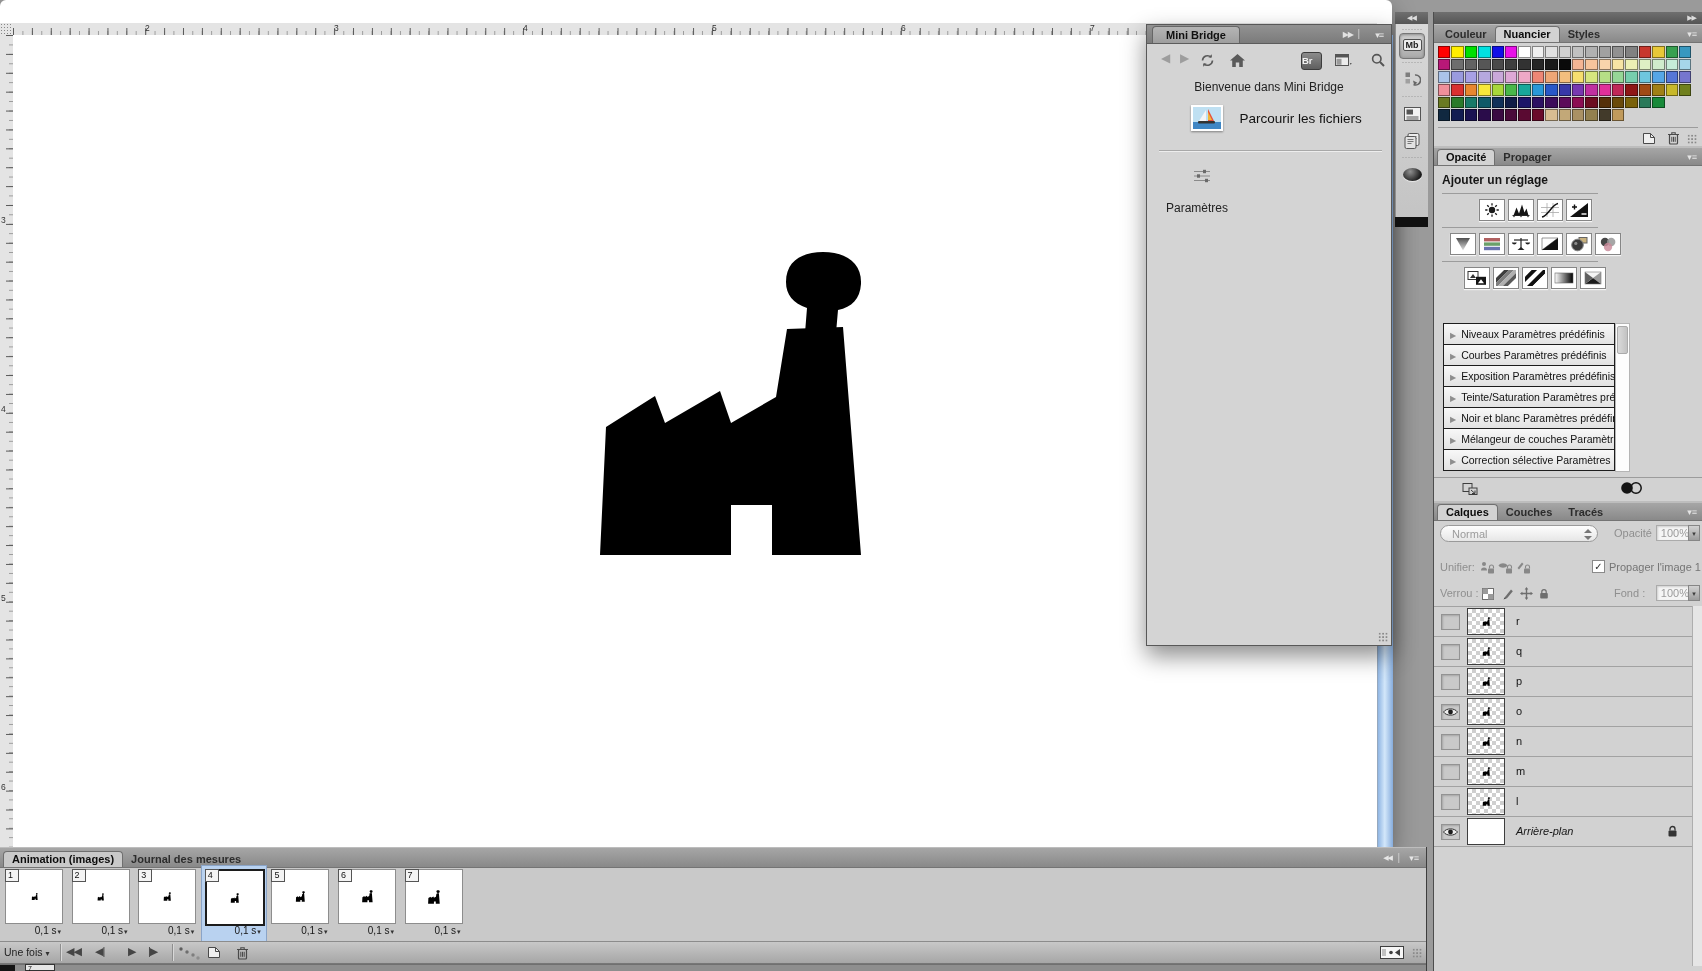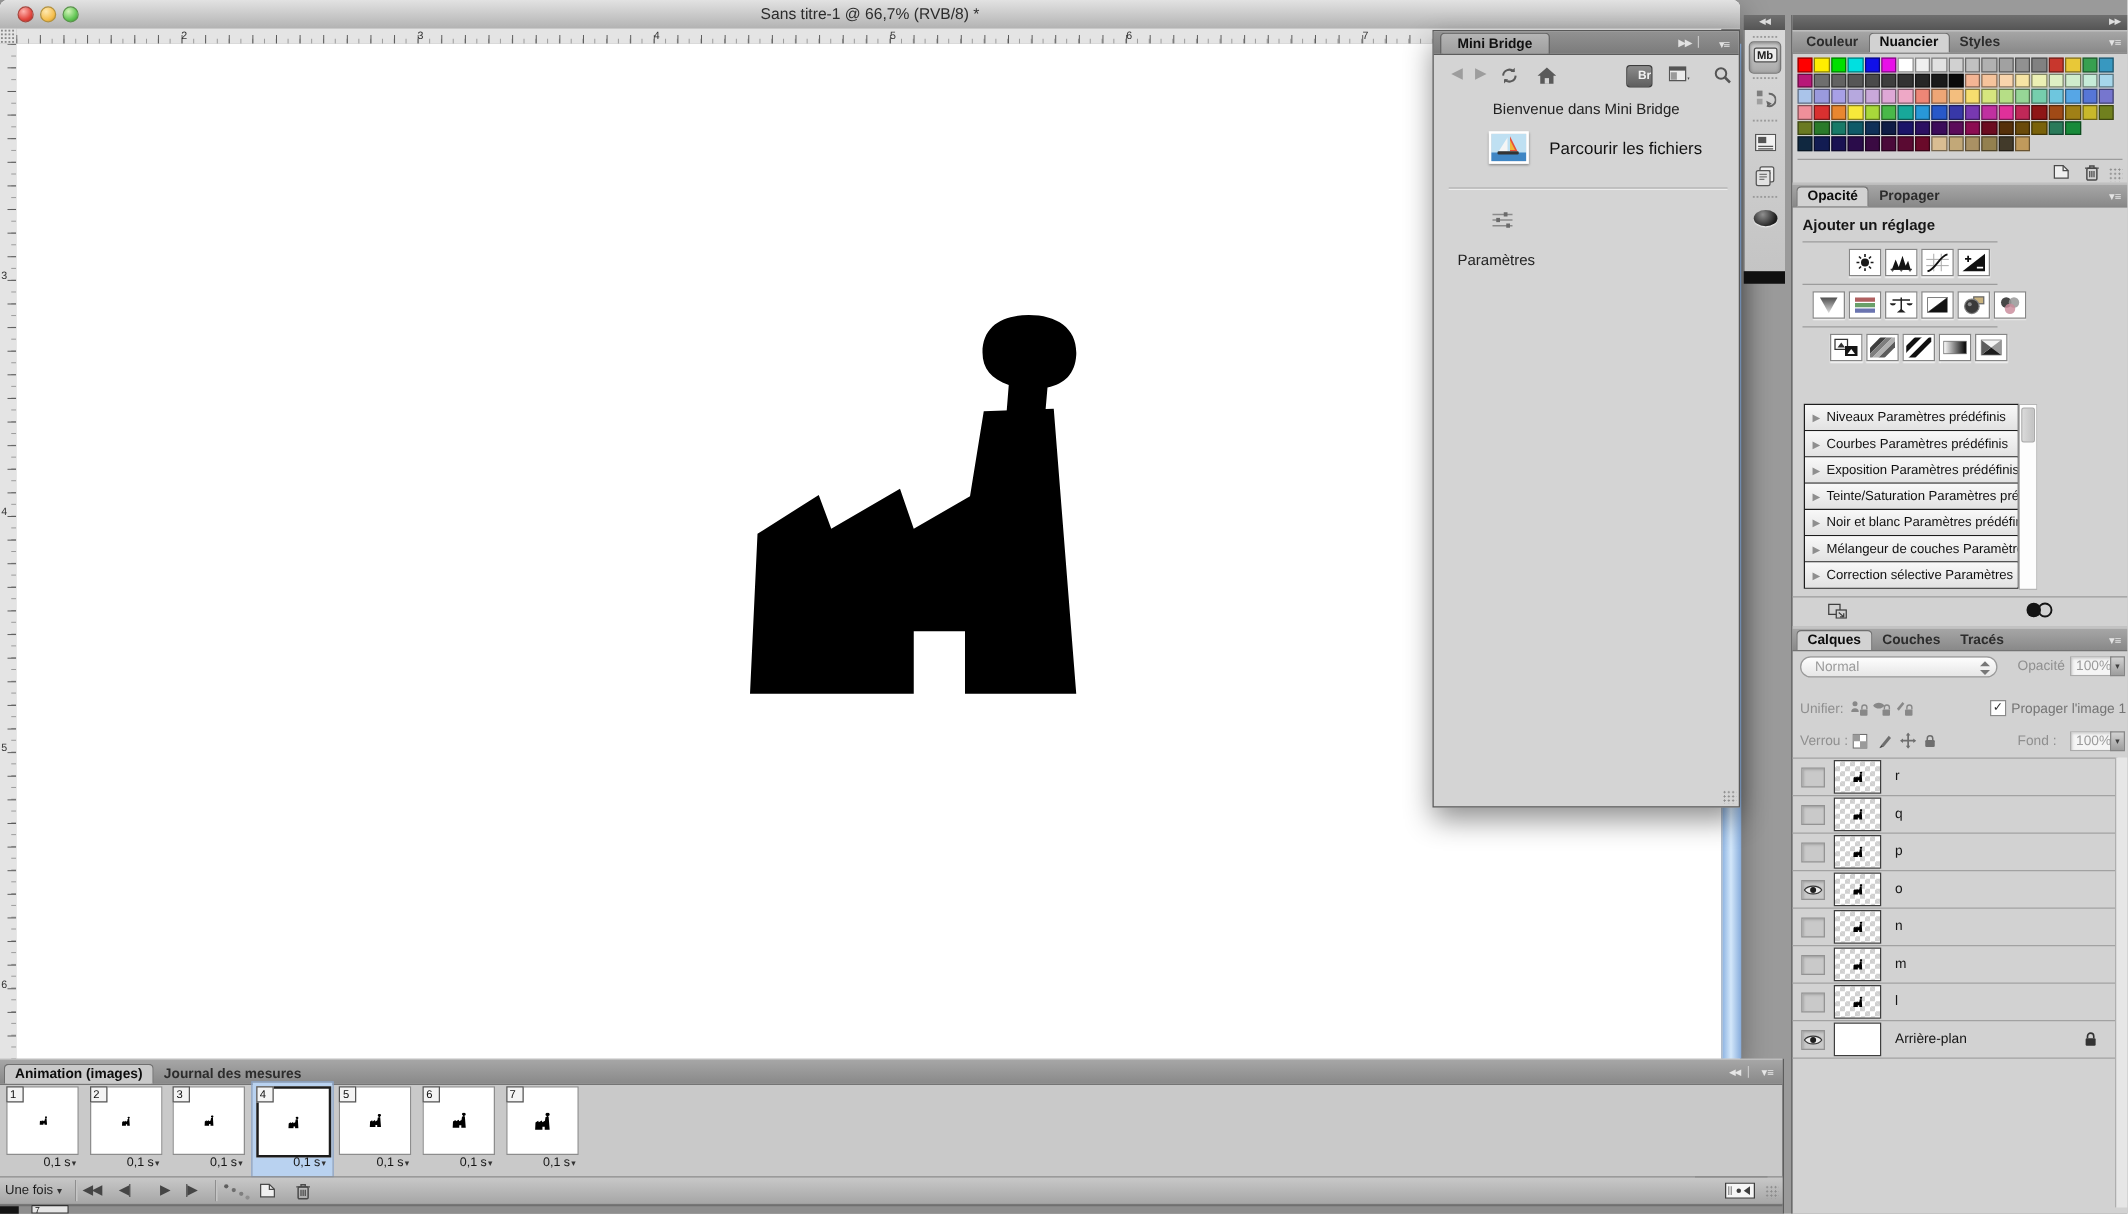--- a/index.html
+++ b/index.html
@@ -27,21 +27,21 @@
   #mini-bridge{position:absolute;left:1146px;top:24px;width:246px;height:622px;background:#d4d4d4;border:1px solid #585858;box-shadow:0 10px 22px rgba(0,0,0,.45);box-sizing:border-box;}
   .mb-header{position:absolute;top:0;left:0;right:0;height:18px;background:linear-gradient(#929292,#7b7b7b);border-bottom:1px solid #5c5c5c;}
   .mb-tab{position:absolute;left:5px;top:1px;width:88px;height:17px;background:linear-gradient(#b5b5b5,#9e9e9e);border:1px solid #666;border-bottom:none;border-radius:4px 4px 0 0;font-size:11px;font-weight:bold;color:#111;text-align:center;line-height:17px;box-sizing:border-box;}
   .hdr-glyph{position:absolute;color:#e2e2e2;font-size:8px;top:5px;letter-spacing:-1px;}
   #mbh-expand{right:38px;} #mbh-sep{right:32px;top:3px;font-size:10px;color:#cfcfcf;} #mbh-menu{right:8px;font-size:9px;}
   .mb-toolbar{position:absolute;top:26px;left:0;right:0;height:22px;}
   .mb-toolbar > *{position:absolute;top:0;}
   .mb-nav{font-size:12px;color:#9d9d9d;}
   #mb-back{left:14px;} #mb-fwd{left:33px;}
   #mb-sync{left:52px;top:2px;} #mb-home{left:82px;top:2px;}
-  #br-btn{left:154px;top:1px;width:19px;height:16px;background:linear-gradient(#8b8b8b,#5f5f5f);border:1px solid #3c3c3c;border-radius:3px;color:#f2f2f2;font-size:9.5px;font-weight:bold;text-align:right;line-height:16px;}
+  #br-btn{left:154px;top:1px;width:19px;height:16px;background:linear-gradient(#8b8b8b,#5f5f5f);border:1px solid #3c3c3c;border-radius:3px;color:#f2f2f2;font-size:9.5px;font-weight:bold;text-align:left;line-height:16px;}
   #mb-panelview{left:188px;top:2px;} #mb-search{left:224px;top:2px;}
   #mb-welcome{position:absolute;top:55px;left:0;right:0;text-align:center;font-size:12px;color:#222;}
   #mb-browse{position:absolute;top:80px;left:44px;height:28px;}
   #mb-thumb{display:inline-block;vertical-align:middle;border:2px solid #fff;box-shadow:0 1px 2px rgba(0,0,0,.4);line-height:0;}
   #mb-browse-label{display:inline-block;vertical-align:middle;margin-left:12px;font-size:13.5px;color:#111;}
   #mb-divider{position:absolute;top:125px;left:12px;width:223px;border-top:1px solid #a8a8a8;border-bottom:1px solid #ededed;}
   #mb-settings-icon{position:absolute;top:143px;left:46px;}
   #mb-settings{position:absolute;top:176px;left:19px;font-size:12px;color:#222;}
   .grip{width:11px;height:11px;background-image:radial-gradient(#8a8a8a 28%,transparent 32%);background-size:3.4px 3.4px;}
   #mb-grip{position:absolute;right:2px;bottom:2px;}
@@ -109,21 +109,21 @@
   #lock-label{position:absolute;left:6px;top:3px;}
   .lock-ic{position:absolute;top:2px;} #lk1{left:48px;} #lk2{left:68px;} #lk3{left:86px;} #lk4{left:105px;}
   #fond-label{position:absolute;left:180px;top:3px;}
   #fond-box{left:222px;top:1px;} #fond-arrow{left:254px;top:1px;}
   #layers-list{position:absolute;top:104px;left:0;width:260px;border-top:1px solid #a2a2a2;}
   .layer-row{position:relative;height:29px;border-bottom:1px solid #a2a2a2;}
   .vis-box{position:absolute;left:7px;top:7px;width:17px;height:14px;border:1px solid #939393;background:#c9c9c9;box-shadow:inset 1px 1px 2px rgba(0,0,0,.18);display:flex;align-items:center;justify-content:center;}
   .layer-thumb{position:absolute;left:33px;top:1px;width:36px;height:25px;border:1px solid #3e3e3e;display:flex;align-items:center;justify-content:center;background:#fff;}
   .thumb-checker{background-image:linear-gradient(45deg,#cfcfcf 25%,transparent 25%,transparent 75%,#cfcfcf 75%),linear-gradient(45deg,#cfcfcf 25%,#fff 25%,#fff 75%,#cfcfcf 75%);background-size:8px 8px;background-position:0 0,4px 4px;}
   .layer-name{position:absolute;left:82px;top:8px;font-size:11px;color:#161616;}
-  .layer-name.bgname{}
+  .layer-name.bgname{font-style:italic;}
   .layer-lock{position:absolute;right:16px;top:8px;line-height:0;}
   #layers-scroll{position:absolute;top:104px;right:0;width:9px;height:360px;background:#e6e6e6;border-left:1px solid #aeaeae;}
 
   
   #anim-panel{position:absolute;left:0;top:847px;width:1427px;height:124px;background:#c9c9c9;border-right:1px solid #3d3d3d;box-sizing:border-box;z-index:5;}
   #anim-tabs{height:19px;}
   #anim-tabs .tab.active{background:#c9c9c9;}
   #anim-collapse{position:absolute;right:34px;top:6px;color:#e6e6e6;font-size:7px;letter-spacing:-1px;}
   #anim-sep{position:absolute;right:26px;top:4px;color:#d0d0d0;font-size:10px;}
   #anim-menu{position:absolute;right:7px;top:5px;color:#e6e6e6;font-size:9px;}
@@ -150,26 +150,20 @@
   #anim-bottom{position:absolute;top:117px;left:0;right:0;height:7px;background:#8e8e8e;border-top:1px solid #707070;}
   #anim-bottom-notch{position:absolute;left:0;top:0;width:15px;height:7px;background:#141414;}
   #anim-bottom-frame{position:absolute;left:25px;top:-1px;width:30px;height:7px;background:#e6e6e6;border:1px solid #333;font-size:7px;line-height:7px;padding-left:2px;color:#111;box-sizing:border-box;}
 </style>
 </head>
 <body>
 
 <div id="app">
 
   <div id="doc-window">
-    <div id="titlebar">
-      <span class="tl tl-red"></span>
-      <span class="tl tl-yellow"></span>
-      <span class="tl tl-green"></span>
-      <span id="doc-title">Sans titre-1 @ 66,7% (RVB/8) *</span>
-    </div>
     <div id="ruler-corner"></div>
     <div id="ruler-top">
         <span class="ruler-num-top" style="left: 132px;">2</span>
         <span class="ruler-num-top" style="left: 321px;">3</span>
         <span class="ruler-num-top" style="left: 510px;">4</span>
         <span class="ruler-num-top" style="left: 699px;">5</span>
         <span class="ruler-num-top" style="left: 888px;">6</span>
         <span class="ruler-num-top" style="left: 1077px;">7</span>
       </div>
     <div id="ruler-left">

